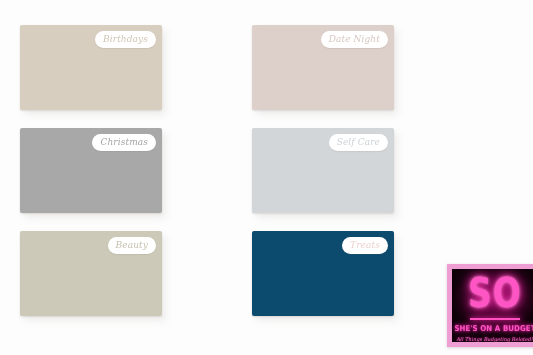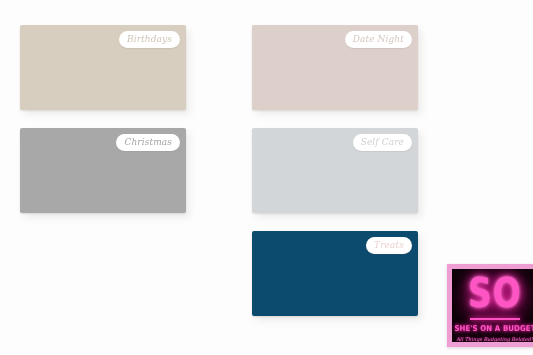--- a/index.html
+++ b/index.html
@@ -25,21 +25,21 @@
   .grid {
     position: absolute;
     left: 0;
     top: 0;
     width: 533px;
     height: 355px;
   }
 
   .card {
     position: absolute;
-    width: 166px;
+    width: 142px;
     height: 85px;
     border-radius: 2px;
     box-shadow:
       0 1px 2px rgba(120, 110, 100, 0.20),
       4px 5px 7px rgba(150, 140, 130, 0.13);
   }
 
   
   .r0 { top: 25px; }
   .r1 { top: 128px; }
@@ -165,20 +165,25 @@
         <span class="pill-text" style="color: rgb(205, 209, 213);">Self Care</span>
       </div>
     </div>
 
     <div class="card r1 c0" style="background: rgb(168, 168, 168);">
       <div class="label-pill">
         <span class="pill-text" style="color: rgb(165, 165, 165);">Christmas</span>
       </div>
     </div>
 
+    <div class="card r2 c0" style="background: rgb(205, 201, 184);">
+      <div class="label-pill">
+        <span class="pill-text" style="color: rgb(198, 193, 175);">Beauty</span>
+      </div>
+    </div>
 
     <div class="card r2 c1" style="background: #0c4a6e;">
       <div class="label-pill">
         <span class="pill-text" style="color: rgb(234, 210, 206);">Treats</span>
       </div>
     </div>
 
   </div>
 
   <div id="logo-badge" style="border-color: rgb(239, 158, 212);">

